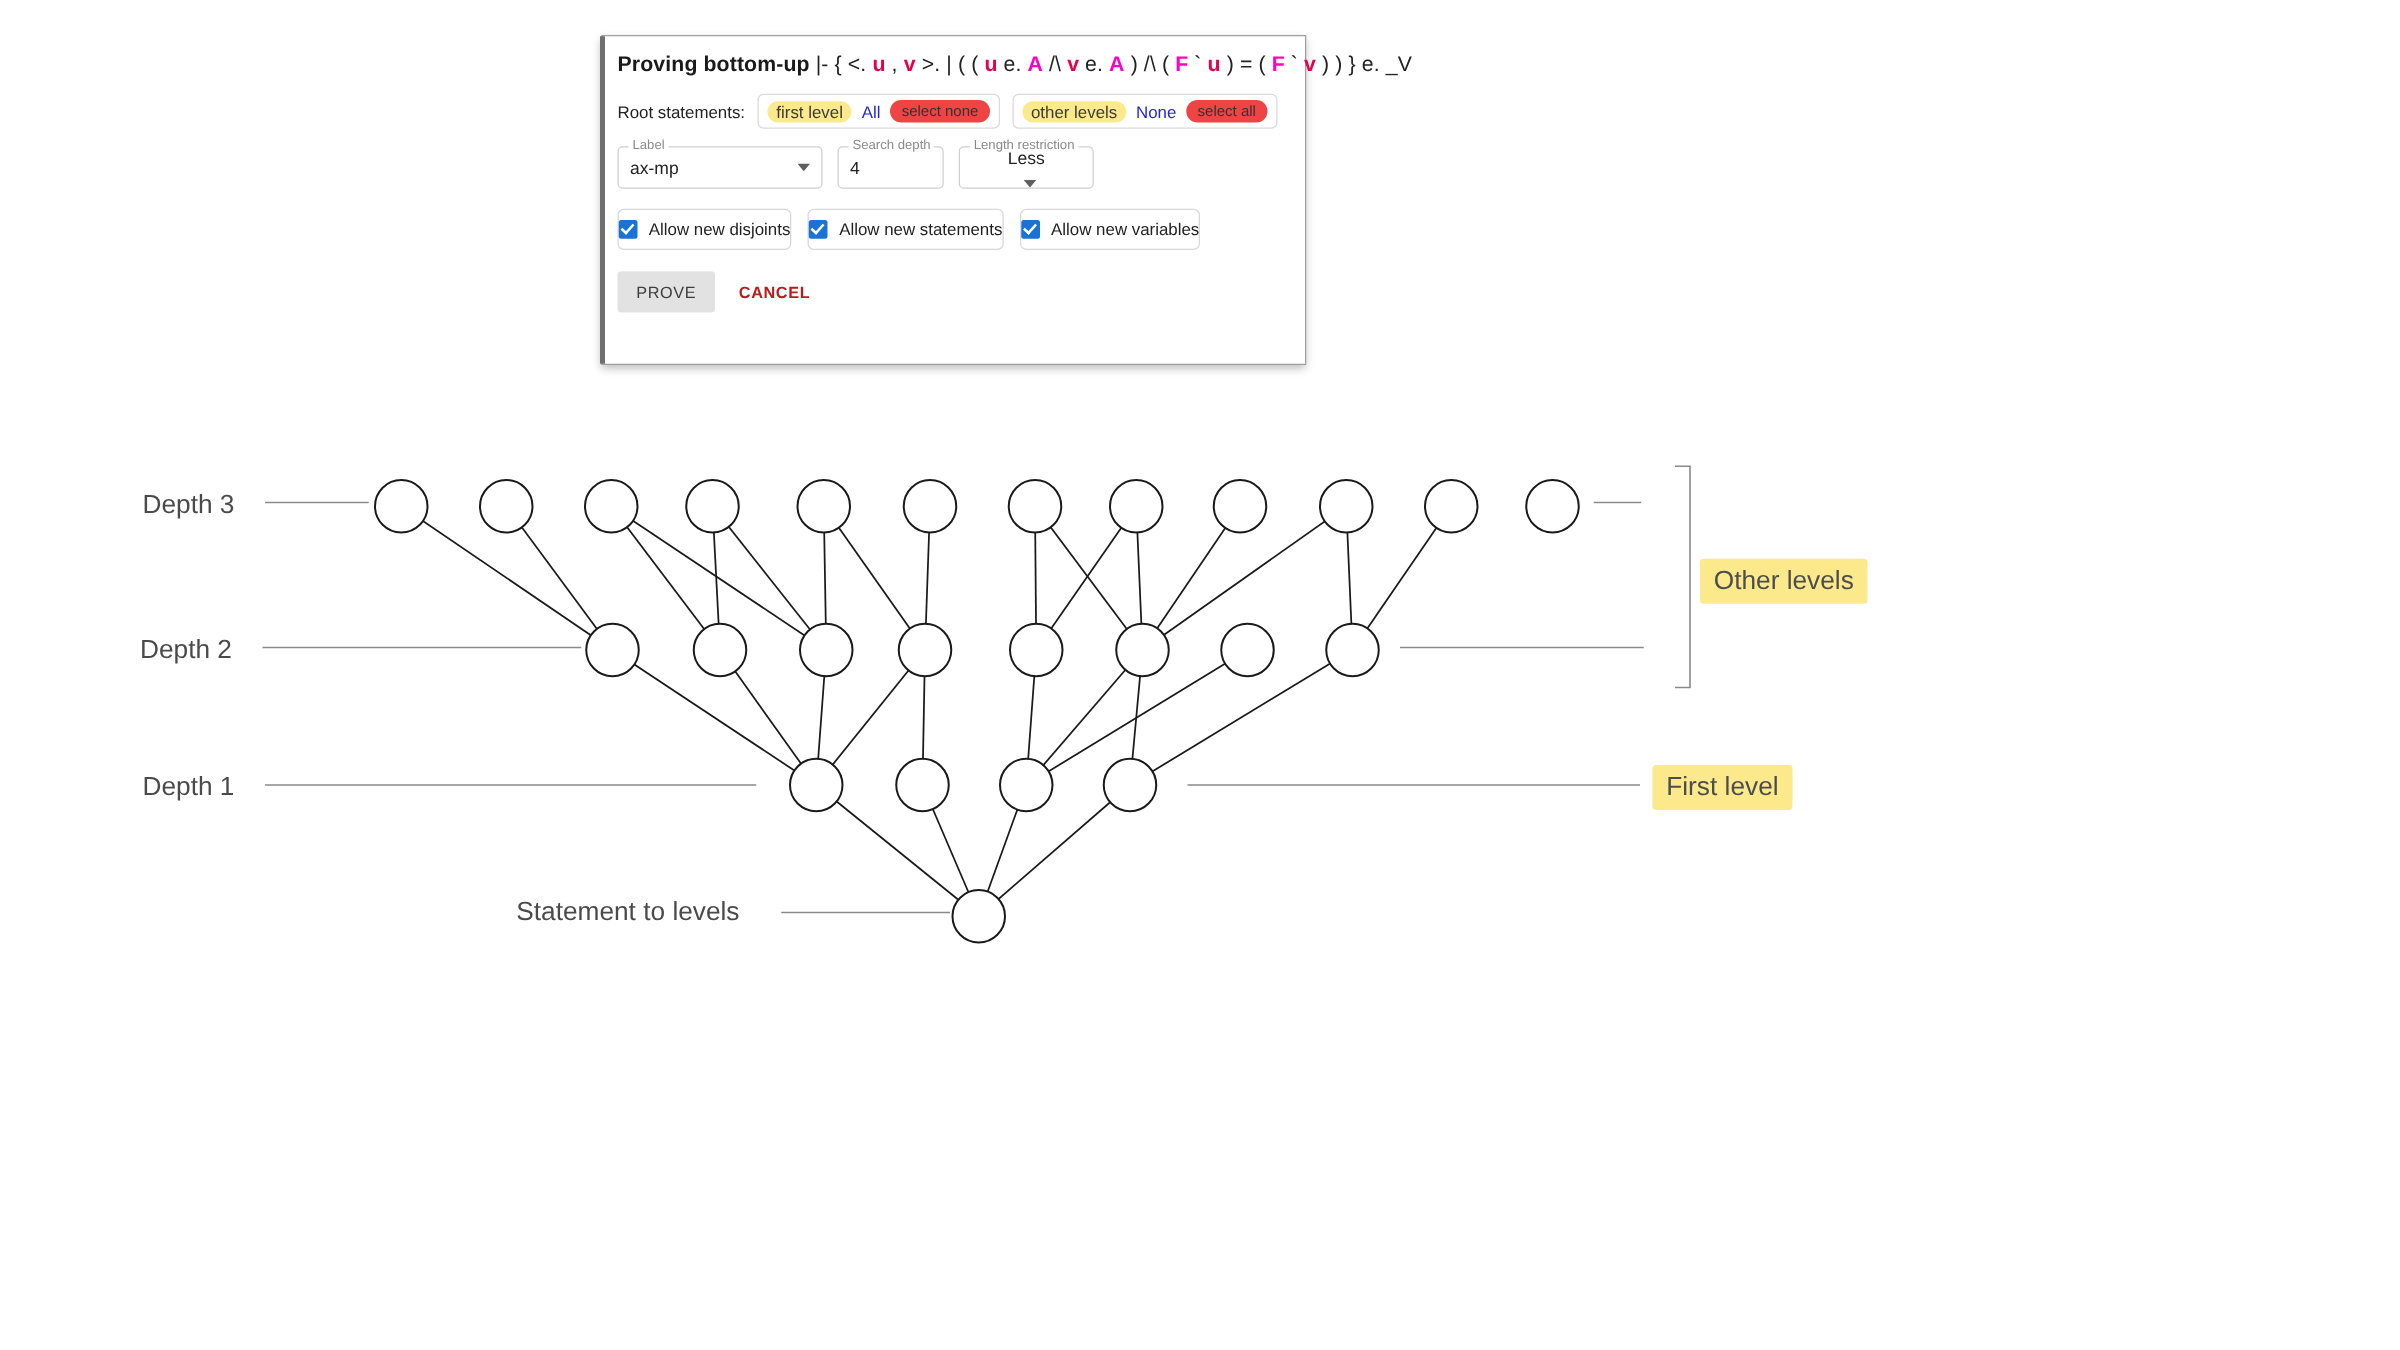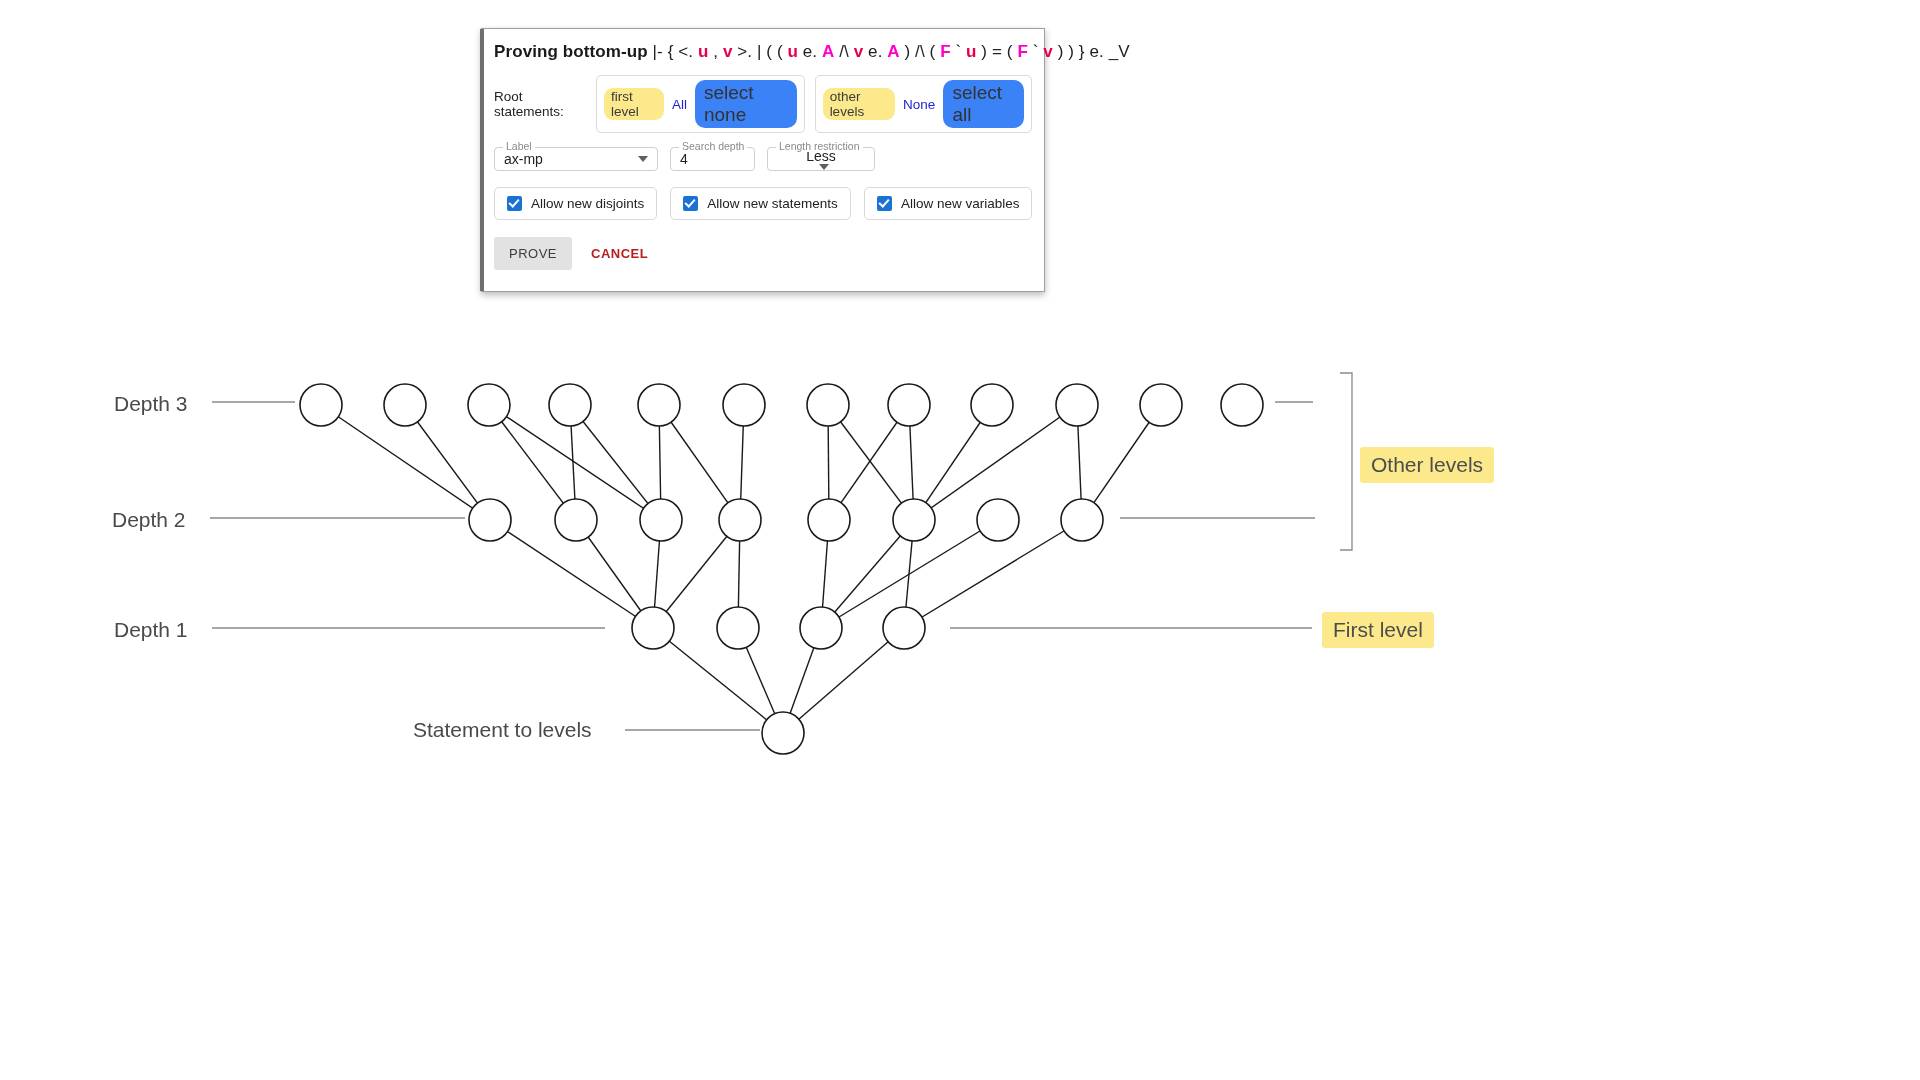--- a/index.html
+++ b/index.html
@@ -40,49 +40,49 @@
     border:1px solid #dadada;border-radius:5px;
     padding:4px 7px;display:flex;align-items:center;gap:8px;
     background:#fff;
   }
   .chip-yellow{
     background:#fbe98c;border-radius:9px;padding:1px 7px;
     font-size:13.5px;color:#3a3a3a;
   }
   .chip-link{color:#2026d2;font-size:13.5px;cursor:pointer;}
   .chip-btn{
-    background:#3b82f6;border-radius:10px;padding:2px 9px;
-    font-size:19px;color:#333;cursor:pointer;
+    background:#ef4444;border-radius:10px;padding:2px 9px;
+    font-size:12px;color:#333;cursor:pointer;
   }
 
   .fields-row{margin-top:14px;gap:12px;align-items:flex-start;}
   .field{
     position:relative;border:1px solid #cfcfcf;border-radius:4px;
-    height:24px;box-sizing:border-box;display:flex;align-items:center;
+    height:34px;box-sizing:border-box;display:flex;align-items:center;
     padding:0 9px;background:#fff;
   }
   .field .legend{
     position:absolute;top:-8px;left:8px;background:#fff;
     font-size:10.5px;color:#8a8a8a;padding:0 3px;line-height:12px;
   }
   .field .val{font-size:14px;color:#222;}
   .field.select{justify-content:space-between;}
   .caret{
     width:0;height:0;border-left:5px solid transparent;
     border-right:5px solid transparent;border-top:6px solid #5f5f5f;
     margin-left:6px;
   }
   .f-label{width:164px;}
   .f-depth{width:85px;}
   .f-len{width:108px;flex-direction:column;}
 
   .cb-row{margin-top:16px;gap:13px;}
   .cb-box{
     border:1px solid #d8d8d8;border-radius:5px;height:33px;
-    display:flex;align-items:center;padding:0 12px;gap:9px;background:#fff;
+    display:flex;align-items:center;padding:0 0;gap:9px;background:#fff;
     box-sizing:border-box;
   }
   .cbx{
     width:15px;height:15px;background:#1a73d4;border-radius:2px;
     position:relative;flex:none;
   }
   .cbx::after{
     content:"";position:absolute;left:4px;top:1px;width:4px;height:8px;
     border:solid #fff;border-width:0 2px 2px 0;transform:rotate(42deg);
   }

